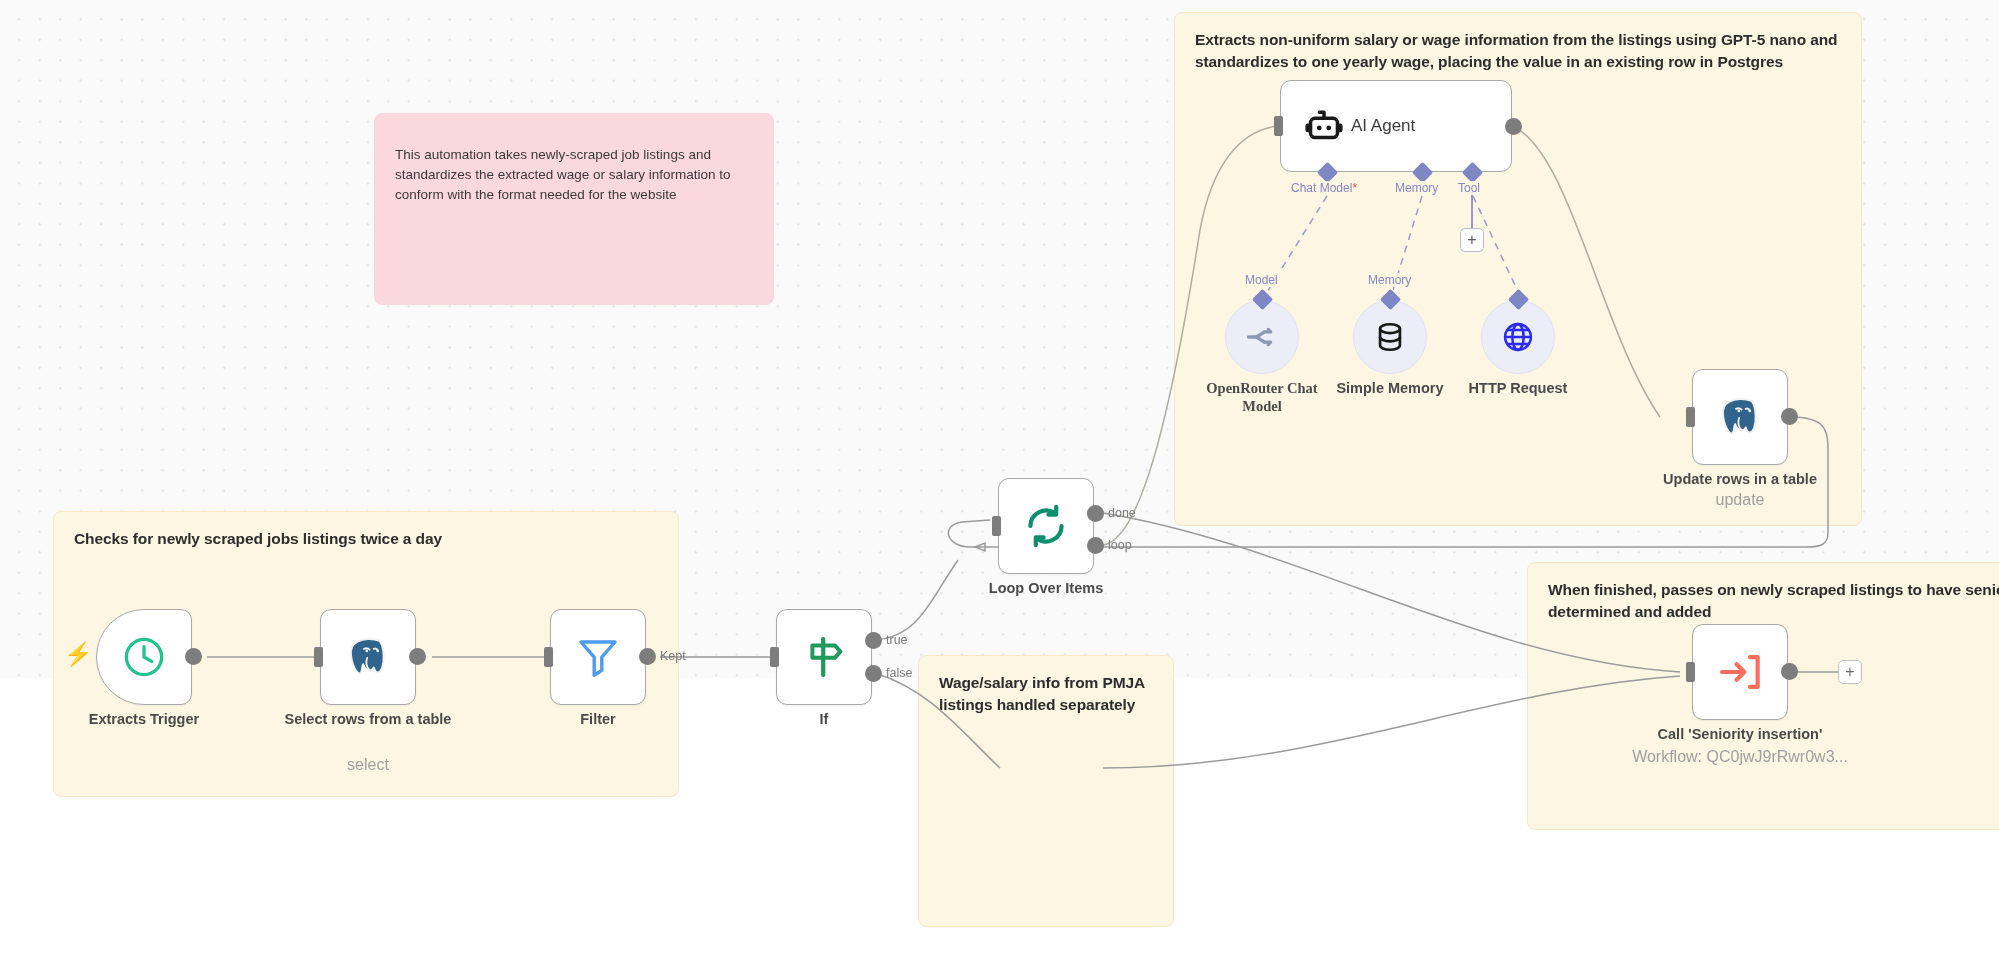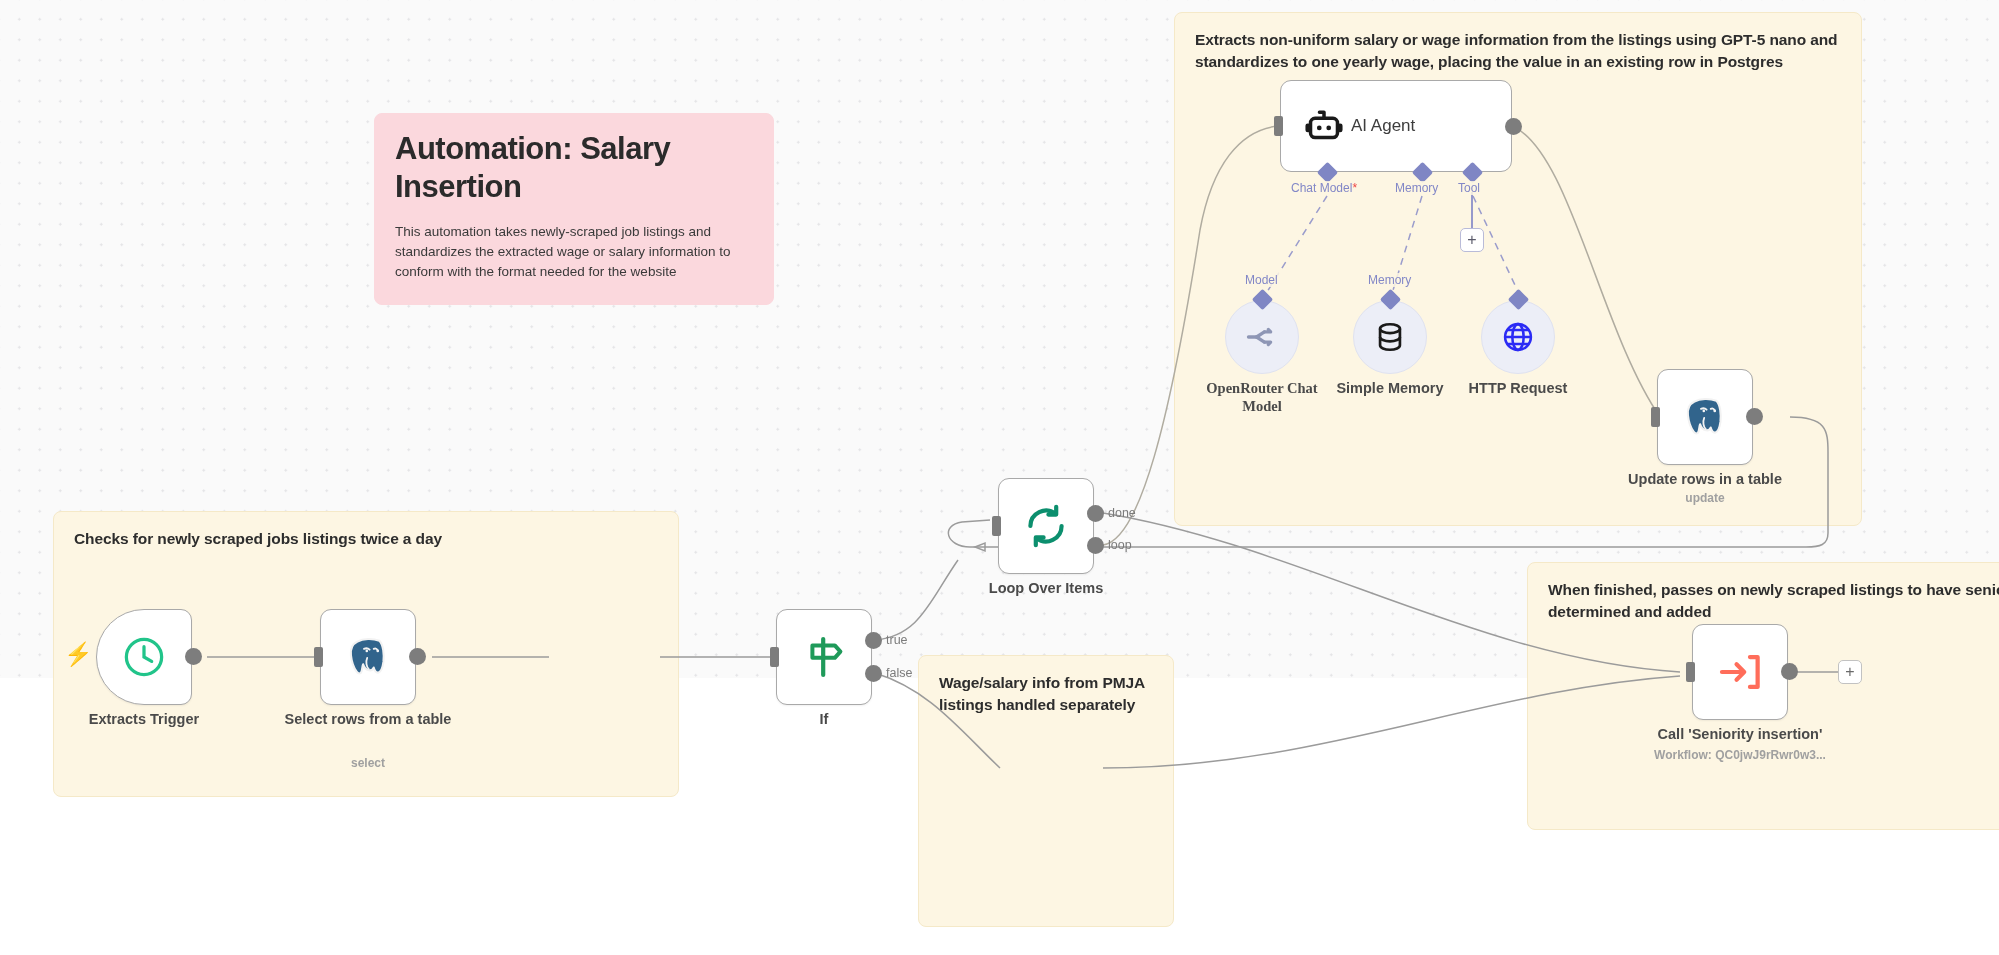--- a/index.html
+++ b/index.html
@@ -54,21 +54,21 @@
   .node-label {
     position: absolute; top: 102px; left: 50%; transform: translateX(-50%);
     width: 190px; text-align: center;
     font-size: 14.5px; font-weight: 700; color: #4a4a4a; line-height: 1.22;
     white-space: nowrap;
   }
   .node-label.wrap { white-space: normal; width: 135px; }
   .node-sub {
     position: absolute; left: 50%; transform: translateX(-50%);
     width: 230px; text-align: center;
-    font-size: 12px; color: #a0a0a0; font-weight: 700;
+    font-size: 16px; color: #a0a0a0; font-weight: 400;
   }
   
   .node-wide {
     width: 232px; height: 92px;
     background: #fff; border: 1.6px solid #a9a9a9; border-radius: 11px;
     display: flex; align-items: center; gap: 6px; padding-left: 22px;
   }
   .node-wide .wide-title { font-size: 17px; color: #3d3d3d; font-weight: 400; }
   
   .node-circle {
@@ -109,21 +109,20 @@
 </head>
 <body>
 
 <div id="canvas">
 
   <div class="sticky yellow" style="left:1174px; top:12px; width:688px; height:514px;">
     <div class="sticky-title">Extracts non-uniform salary or wage information from the listings using GPT-5 nano and standardizes to one yearly wage, placing the value in an existing row in Postgres</div>
   </div>
 
   <div class="sticky pink" style="left:374px; top:113px; width:400px; height:192px;">
-    <div class="pink-head">Automation: Salary Insertion</div>
     <div class="pink-body">This automation takes newly-scraped job listings and standardizes the extracted wage or salary information to conform with the format needed for the website</div>
   </div>
 
   <div class="sticky yellow" style="left:53px; top:511px; width:626px; height:286px;">
     <div class="sticky-title">Checks for newly scraped jobs listings twice a day</div>
   </div>
 
   <div class="sticky yellow" style="left:918px; top:655px; width:256px; height:272px;">
     <div class="sticky-title">Wage/salary info from PMJA listings handled separately</div>
   </div>
@@ -187,20 +186,31 @@
         <path d="M31 33c-2 5-1 11 2 14" stroke="#f2f2f2" stroke-width="2.2" fill="none" stroke-linecap="round"></path>
         <circle cx="30.5" cy="24.5" r="1.6" fill="#f7f7f7"></circle>
         <circle cx="44" cy="24.5" r="1.6" fill="#f7f7f7"></circle>
       </svg>
     </div>
     <div class="port-out" style="left:89px; top:39px;"></div>
     <div class="node-label">Select rows from a table</div>
     <div class="node-sub" style="top:123px;margin-top:24px;">select</div>
   </div>
 
+  <div class="node" style="left:550px; top:609px;">
+    <div class="port-in" style="left:-6px; top:38px;"></div>
+    <div class="node-box">
+      <svg width="48" height="48" viewBox="0 0 24 24">
+        <path d="M3.5 4.5 h17 l-6.6 7.6 v6.6 l-3.8 2.4 v-9z" fill="none" stroke="#4f9bf0" stroke-width="1.7" stroke-linejoin="round"></path>
+      </svg>
+    </div>
+    <div class="port-out" style="left:89px; top:39px;"></div>
+    <div class="port-label" style="left:110px; top:40px;">Kept</div>
+    <div class="node-label">Filter</div>
+  </div>
 
   <div class="node" style="left:776px; top:609px;">
     <div class="port-in" style="left:-6px; top:38px;"></div>
     <div class="node-box">
       <svg width="48" height="48" viewBox="0 0 24 24">
         <path d="M11.6 3 v18" stroke="#1f9a5a" stroke-width="2.1" stroke-linecap="round"></path>
         <path d="M6.2 6.2 h11.2 l2.8 3.1 l-2.8 3.1 H6.2 z" fill="none" stroke="#1f9a5a" stroke-width="2" stroke-linejoin="round"></path>
       </svg>
     </div>
     <div class="port-out" style="left:89px; top:23px;"></div>
@@ -289,21 +299,21 @@
     <div class="node-circle">
       <svg width="34" height="34" viewBox="0 0 24 24">
         <circle cx="12" cy="12" r="9.1" fill="none" stroke="#2b2bf5" stroke-width="1.8"></circle>
         <ellipse cx="12" cy="12" rx="4" ry="9.1" fill="none" stroke="#2b2bf5" stroke-width="1.8"></ellipse>
         <path d="M2.9 12 h18.2 M4.3 7.1 h15.4 M4.3 16.9 h15.4" stroke="#2b2bf5" stroke-width="1.7"></path>
       </svg>
     </div>
     <div class="node-label wrap" style="top:80px;">HTTP Request</div>
   </div>
 
-  <div class="node" style="left:1657px; top:369px;">
+  <div class="node" style="left:1692px; top:369px;">
     <div class="port-in" style="left:-6px; top:38px;"></div>
     <div class="node-box">
       <svg width="52" height="52" viewBox="0 0 64 64">
         <path d="M46 12c-8-3-20-3-27 1-6 3-9 9-8 17 1 9 4 16 7 20 2 3 5 3 6 0 1-3 1-7 2-9 1 3 3 6 6 7 3 1 6 0 7-3 1 4 3 7 6 6 3-1 5-6 6-13 1-9 0-21-5-26z" fill="#31648c" stroke="#f2f2f2" stroke-width="2.6" stroke-linejoin="round"></path>
         <path d="M27 22c2-1 5-1 7 1M39 22c2-1 4 0 5 2" stroke="#f2f2f2" stroke-width="2.2" fill="none" stroke-linecap="round"></path>
         <path d="M31 33c-2 5-1 11 2 14" stroke="#f2f2f2" stroke-width="2.2" fill="none" stroke-linecap="round"></path>
         <circle cx="30.5" cy="24.5" r="1.6" fill="#f7f7f7"></circle>
         <circle cx="44" cy="24.5" r="1.6" fill="#f7f7f7"></circle>
       </svg>
     </div>

